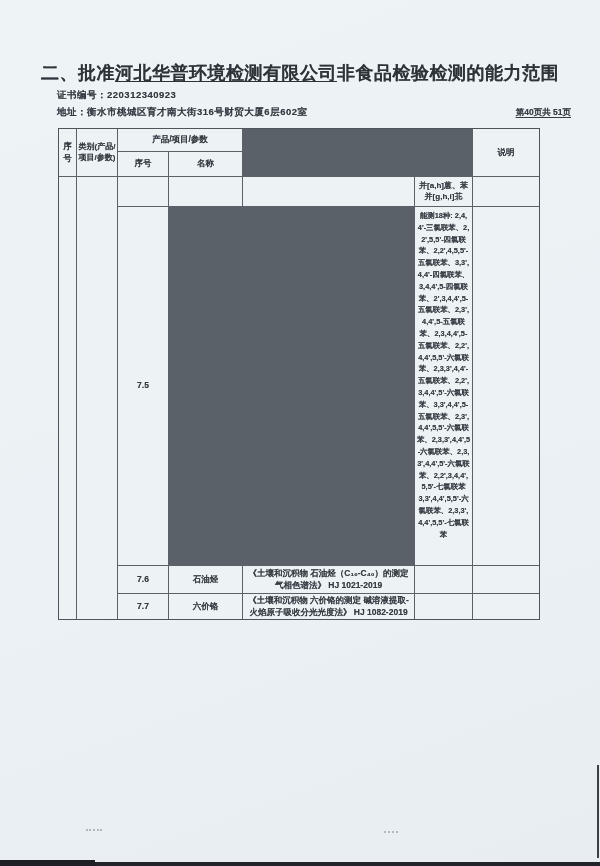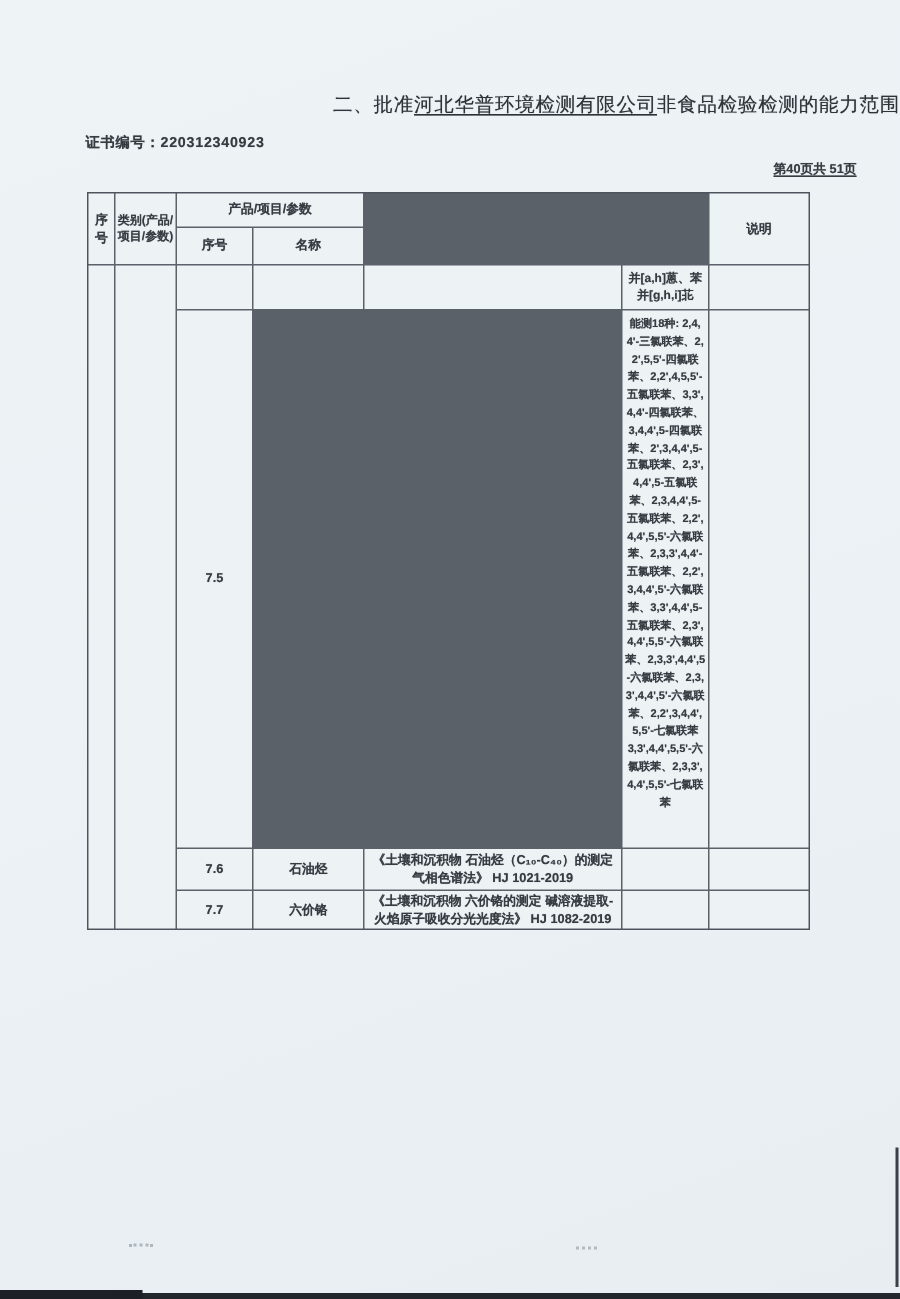--- a/index.html
+++ b/index.html
@@ -11,21 +11,21 @@
   }
   .page {
     position:relative; width:600px; height:866px;
     background:linear-gradient(160deg,#eef3f6 0%,#ecf1f5 55%,#e8edf2 100%);
     color:#363b42;
   }
   .page * { text-shadow:0 0 0.5px rgba(46,52,58,0.55); }
 
   .title {
     position:absolute; top:61px; left:0; width:100%;
-    text-align:right; font-size:13px; font-weight:normal;
+    text-align:center; font-size:18px; font-weight:bold;
     letter-spacing:0.5px; color:#2e333a;
   }
   .underlined { text-decoration:underline; text-underline-offset:2px; }
 
   .cert-line {
     position:absolute; top:89px; left:57px;
     font-size:9.5px; font-weight:bold; letter-spacing:0.5px;
   }
   .addr-line {
     position:absolute; top:106px; left:57px;
@@ -112,20 +112,23 @@
 <div class="page">
 
   <div class="title">
     <span>二、批准</span><span class="underlined">河北华普环境检测有限公司</span><span>非食品检验检测的能力范围</span>
   </div>
 
   <div class="cert-line">
     <span>证书编号：</span><span>220312340923</span>
   </div>
 
+  <div class="addr-line">
+    <span>地址：</span><span>衡水市桃城区育才南大街316号财贸大厦6层602室</span>
+  </div>
 
   <div class="page-indicator">第40页共 51页</div>
 
   <div class="grid">
 
     <div class="cell h-seq breakall">序号</div>
     <div class="cell h-cat breakall">类别(产品/项目/参数)</div>
     <div class="cell h-group">产品/项目/参数</div>
     <div class="cell h-subseq">序号</div>
     <div class="cell h-subname">名称</div>

